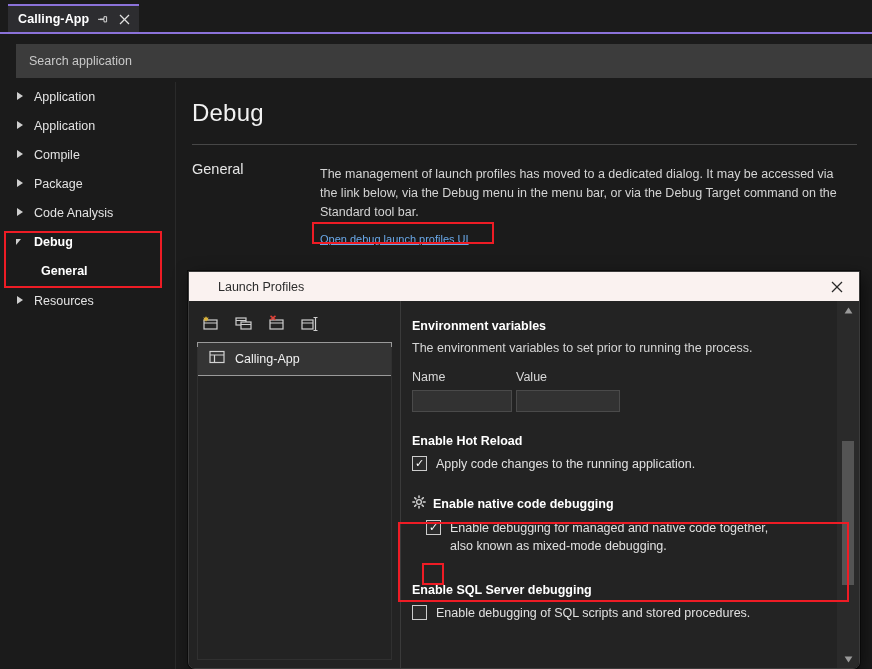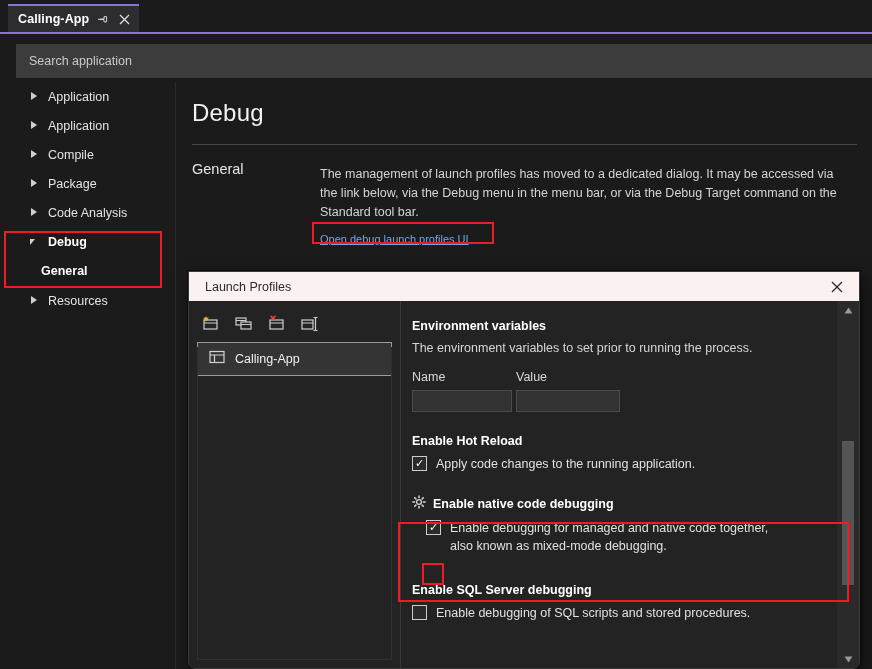--- a/index.html
+++ b/index.html
@@ -42,21 +42,21 @@
   .searchbar .ph { color: #c9c9c9; font-size: 12.5px; }
 
   
   .sidebar {
     position: absolute; left: 0; top: 82px; width: 176px; bottom: 0;
     background: #1b1b1b;
     border-right: 1px solid #2a2a2a;
   }
   .nav-item {
     position: relative; height: 29px; display: flex; align-items: center;
-    padding-left: 30px; gap: 9px; cursor: pointer;
+    padding-left: 16px; gap: 9px; cursor: pointer;
   }
   .nav-arrow {
     width: 9px; height: 9px; position: relative; flex: 0 0 9px;
   }
   .nav-arrow.closed::before {
     content: ""; position: absolute; left: 1px; top: 0;
     border-left: 6px solid transparent; border-right: 0 solid transparent;
     border-top: 4.5px solid transparent; border-bottom: 4.5px solid transparent;
     border-left-color: transparent;
     width: 0; height: 0;
@@ -111,21 +111,21 @@
   .dialog {
     position: absolute; left: 188px; top: 271px; width: 672px; height: 398px;
     background: #252526;
     border: 1px solid #3b3b3b;
     border-bottom-left-radius: 7px; border-bottom-right-radius: 7px;
     box-shadow: 0 0 0 1px rgba(0,0,0,.45), 4px 6px 18px rgba(0,0,0,.55);
     overflow: hidden;
   }
   .dlg-titlebar {
     position: relative; height: 29px; background: #faf2f0;
-    display: flex; align-items: center; padding: 0 0 0 16px;
+    display: flex; align-items: center; padding: 0 0 0 29px;
   }
   .dlg-title { color: #2c2c2c; font-size: 12.5px; }
   .dlg-close {
     position: absolute; right: 0; top: 0; width: 44px; height: 29px;
     display: flex; align-items: center; justify-content: center;
     color: #222; font-size: 15px; cursor: pointer;
   }
   .dlg-body { position: absolute; left: 0; top: 29px; right: 0; bottom: 0; background: #232323; }
 
   

